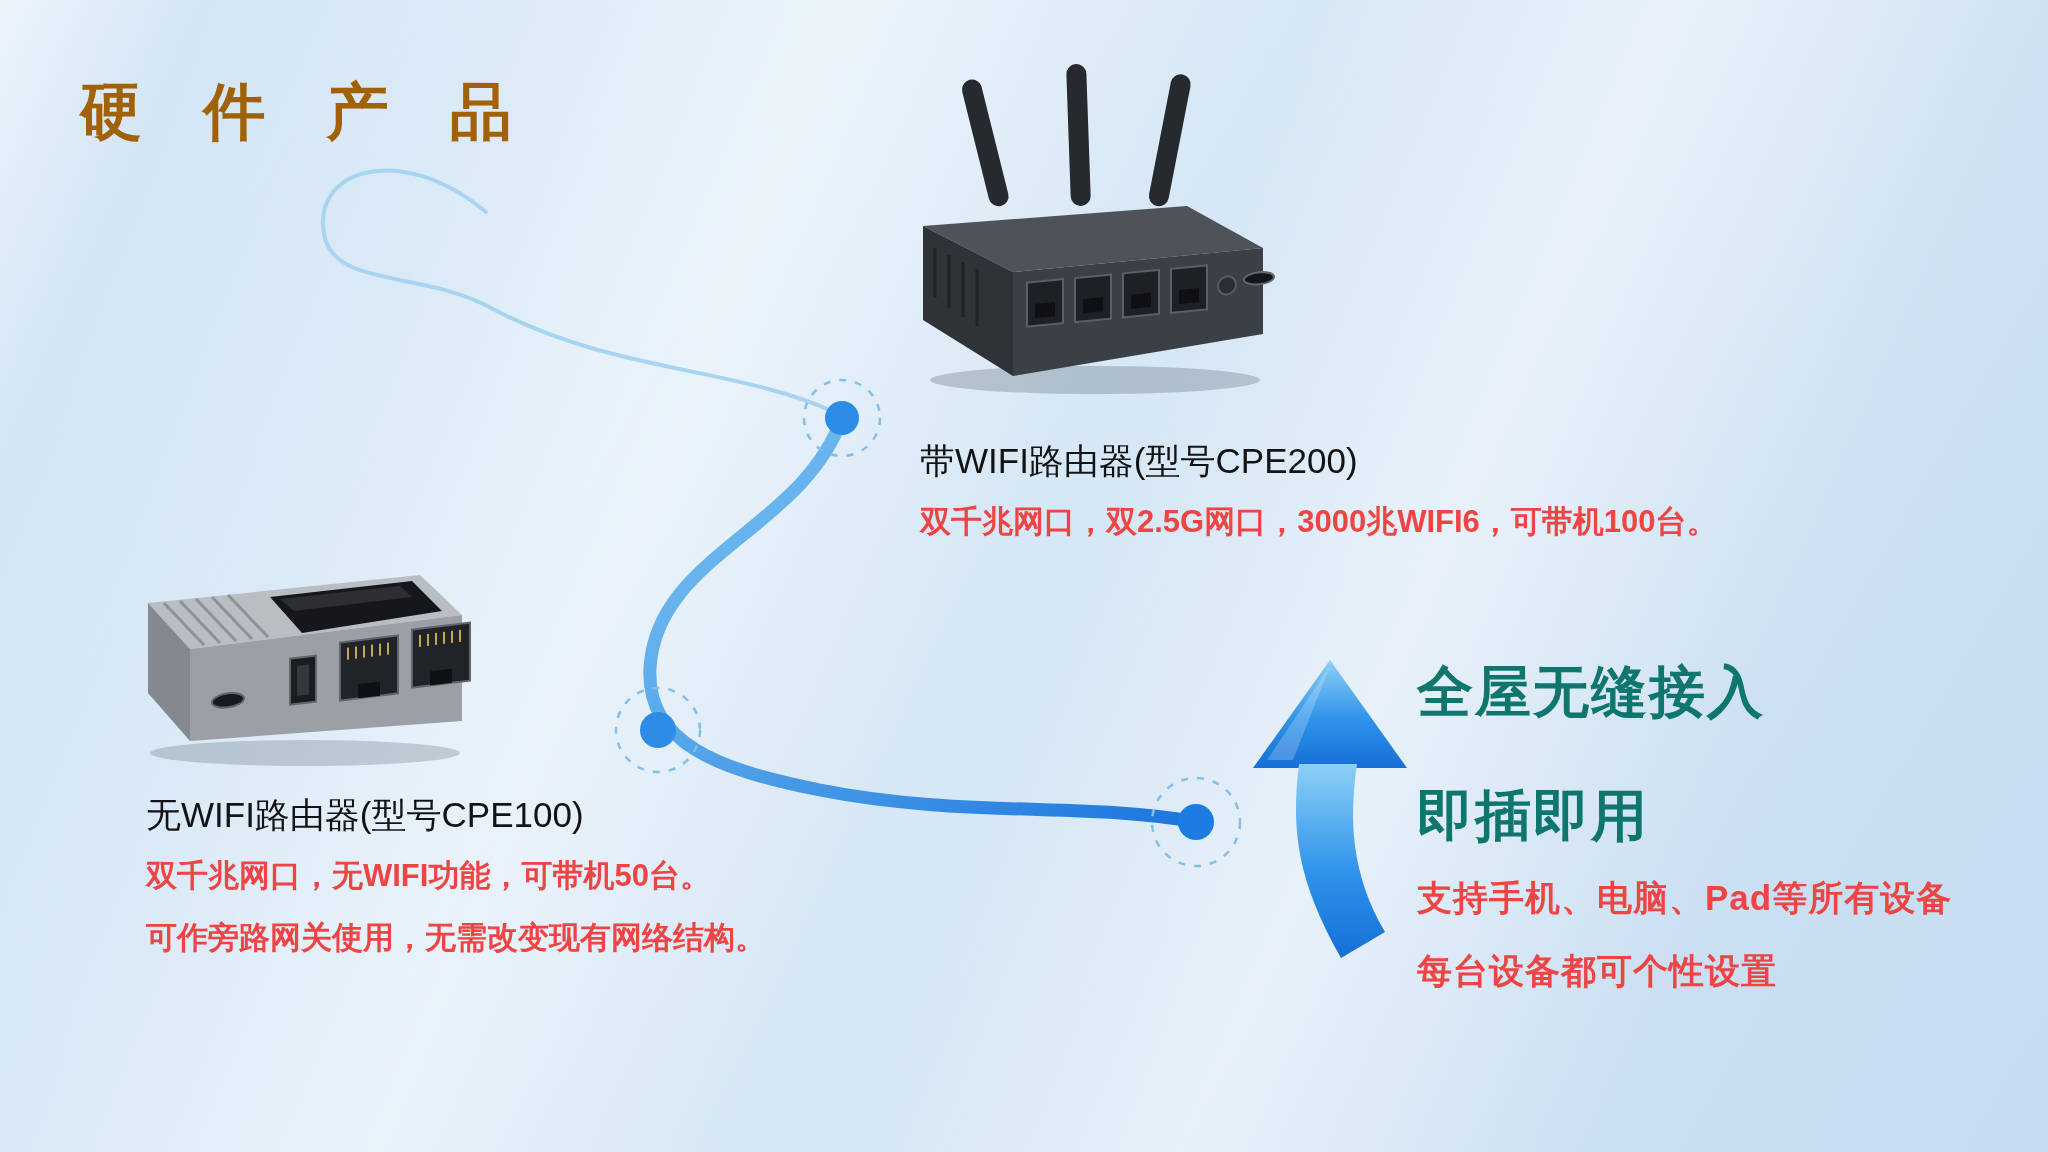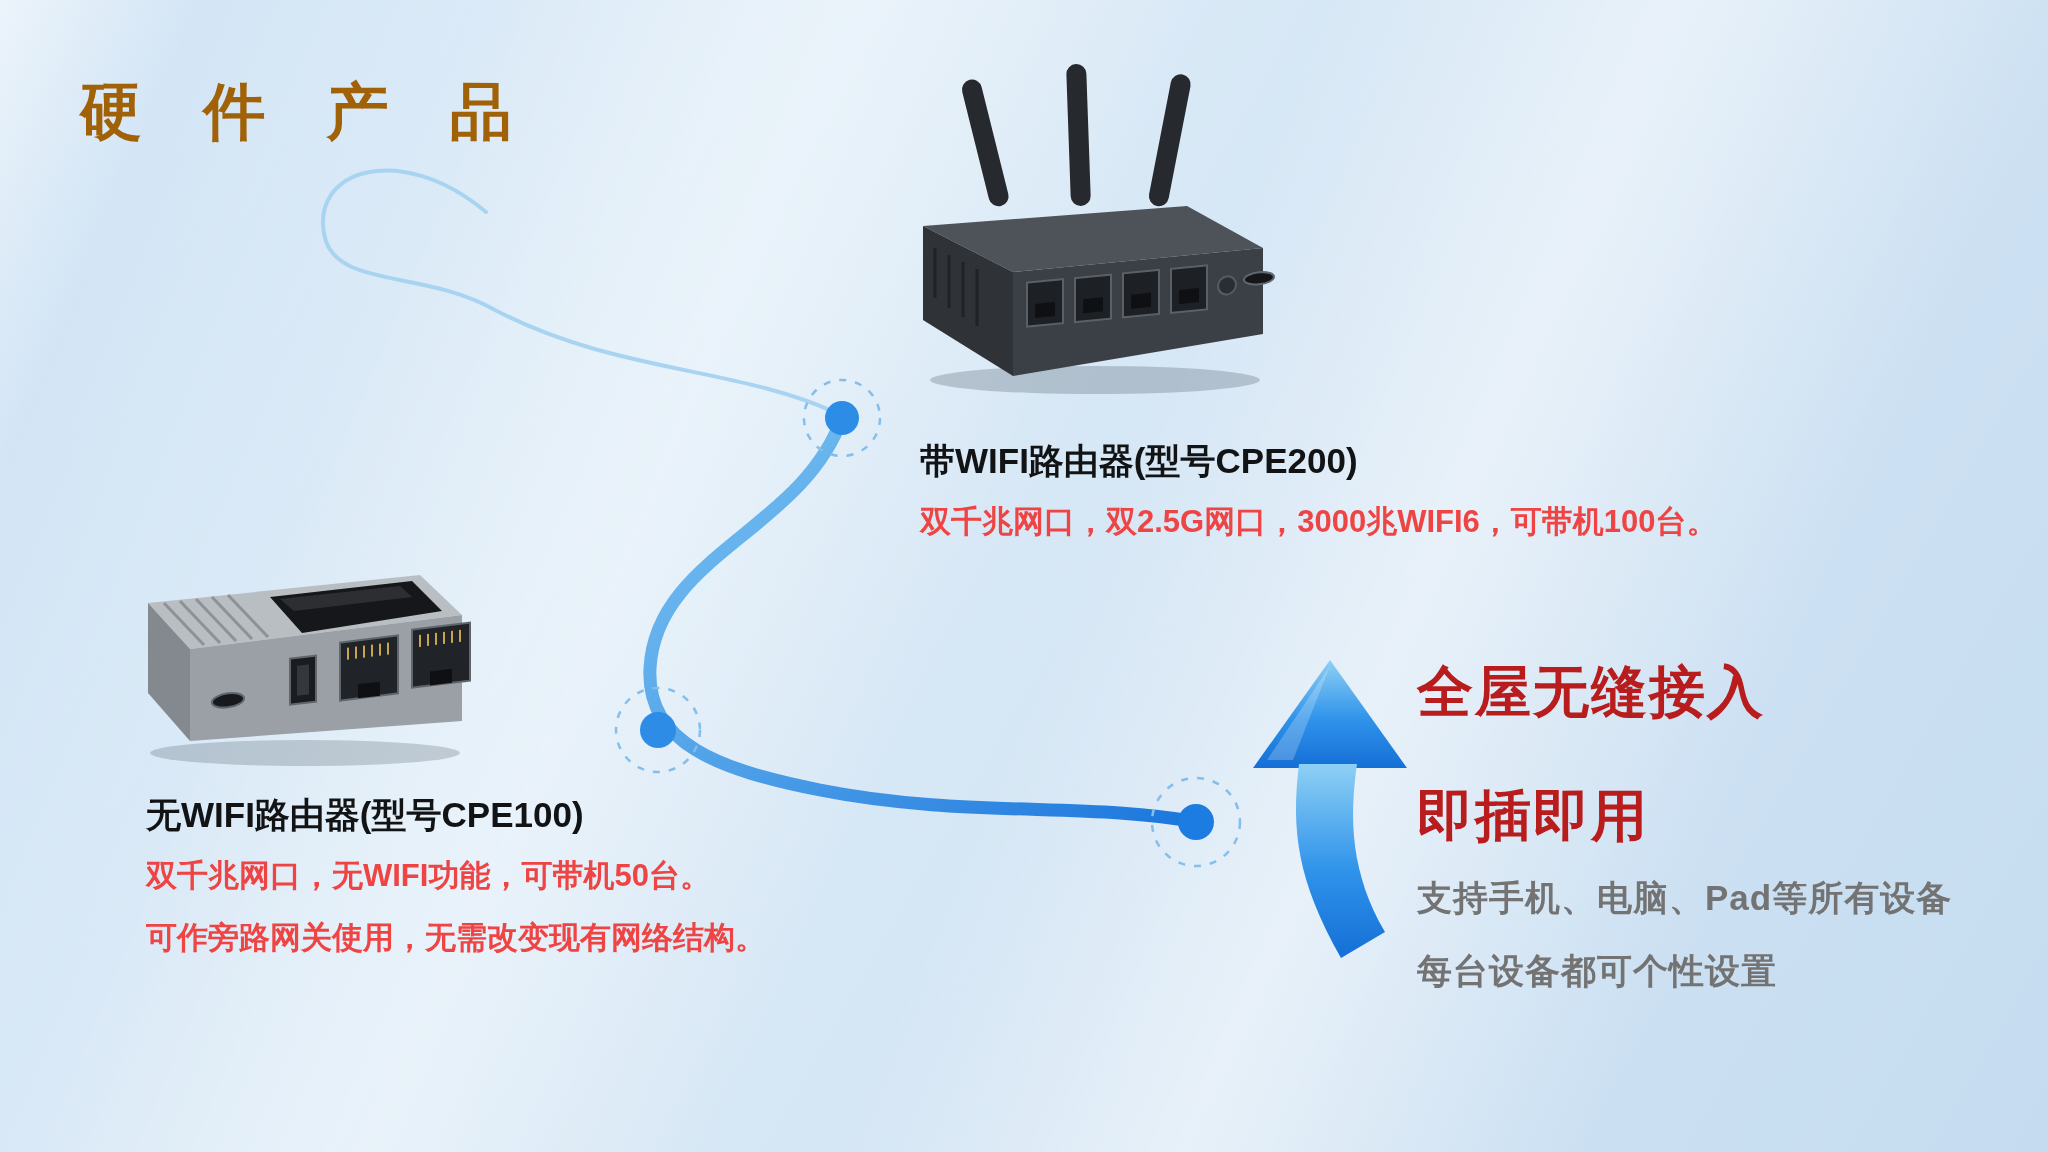--- a/index.html
+++ b/index.html
@@ -14,34 +14,34 @@
       linear-gradient(293deg, rgba(255,255,255,0) 18%, rgba(255,255,255,.50) 34%, rgba(255,255,255,0) 48%),
       linear-gradient(293deg, rgba(255,255,255,0) 52%, rgba(255,255,255,.38) 66%, rgba(255,255,255,0) 80%),
       linear-gradient(293deg, rgba(210,230,248,0) 70%, rgba(186,214,240,.45) 92%, rgba(186,214,240,0) 100%);
   }
   .abs{position:absolute;}
   .page-title{
     left:80px;top:70px;
     font-size:62px;font-weight:900;letter-spacing:22px;color:#a16207;
   }
   .product-text .product-name{
-    font-size:35px;font-weight:700;color:#121315;margin:0 0 16px 0;
+    font-size:35px;font-weight:400;color:#121315;margin:0 0 16px 0;
   }
   .product-text .product-line{
     font-size:31px;font-weight:700;color:#ef4444;margin:0 0 20px 0;line-height:1.35;
   }
   .cpe200-text{left:920px;top:438px;width:980px;}
   .cpe100-text{left:146px;top:792px;width:860px;}
   .benefits{left:1417px;top:655px;width:600px;}
   .benefit-headline{
-    font-size:56px;font-weight:700;color:#b91c1c;margin:0 0 48px 0;letter-spacing:2px;
+    font-size:56px;font-weight:700;color:#0f766e;margin:0 0 48px 0;letter-spacing:2px;
   }
   .benefit-headline.second{margin-bottom:20px;}
   .benefit-point{
-    font-size:35px;font-weight:700;color:#737373;margin:0 0 26px 0;letter-spacing:1px;
+    font-size:35px;font-weight:700;color:#ef4444;margin:0 0 26px 0;letter-spacing:1px;
   }
   svg{display:block;}
   .connector-layer{left:0;top:0;pointer-events:none;}
 </style>
 </head>
 <body>
 
 <div class="bg-streaks"></div>
 
 <svg class="abs connector-layer" width="2048" height="1152" viewBox="0 0 2048 1152">

